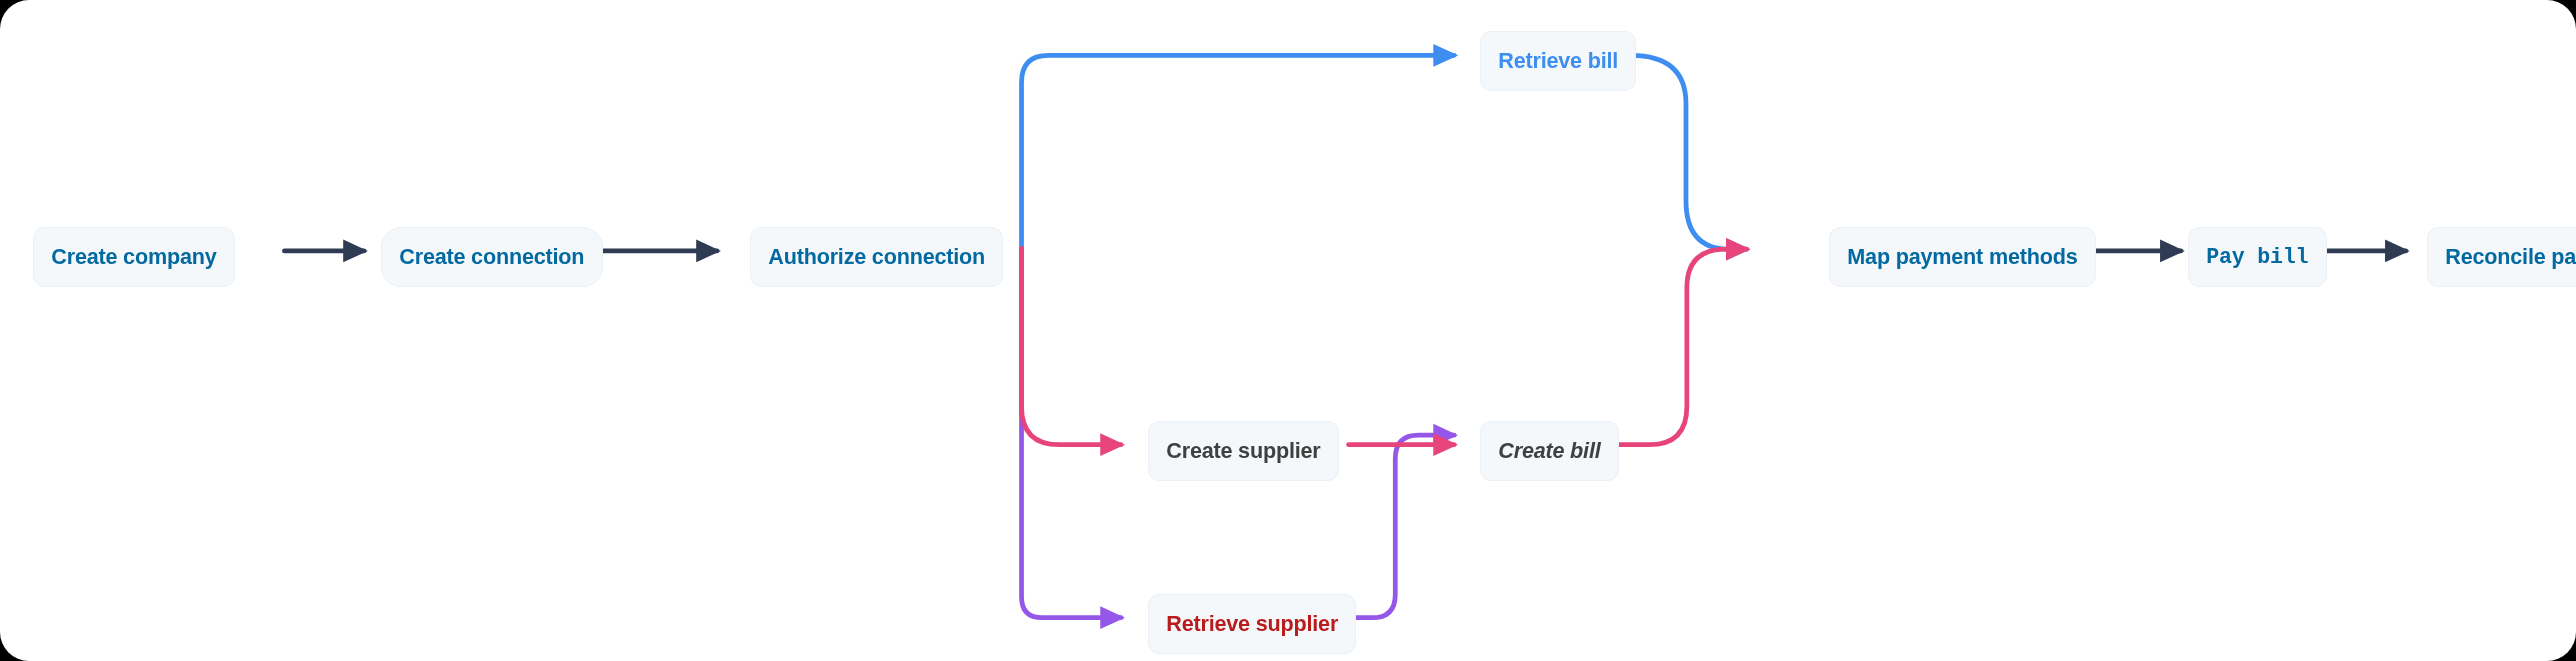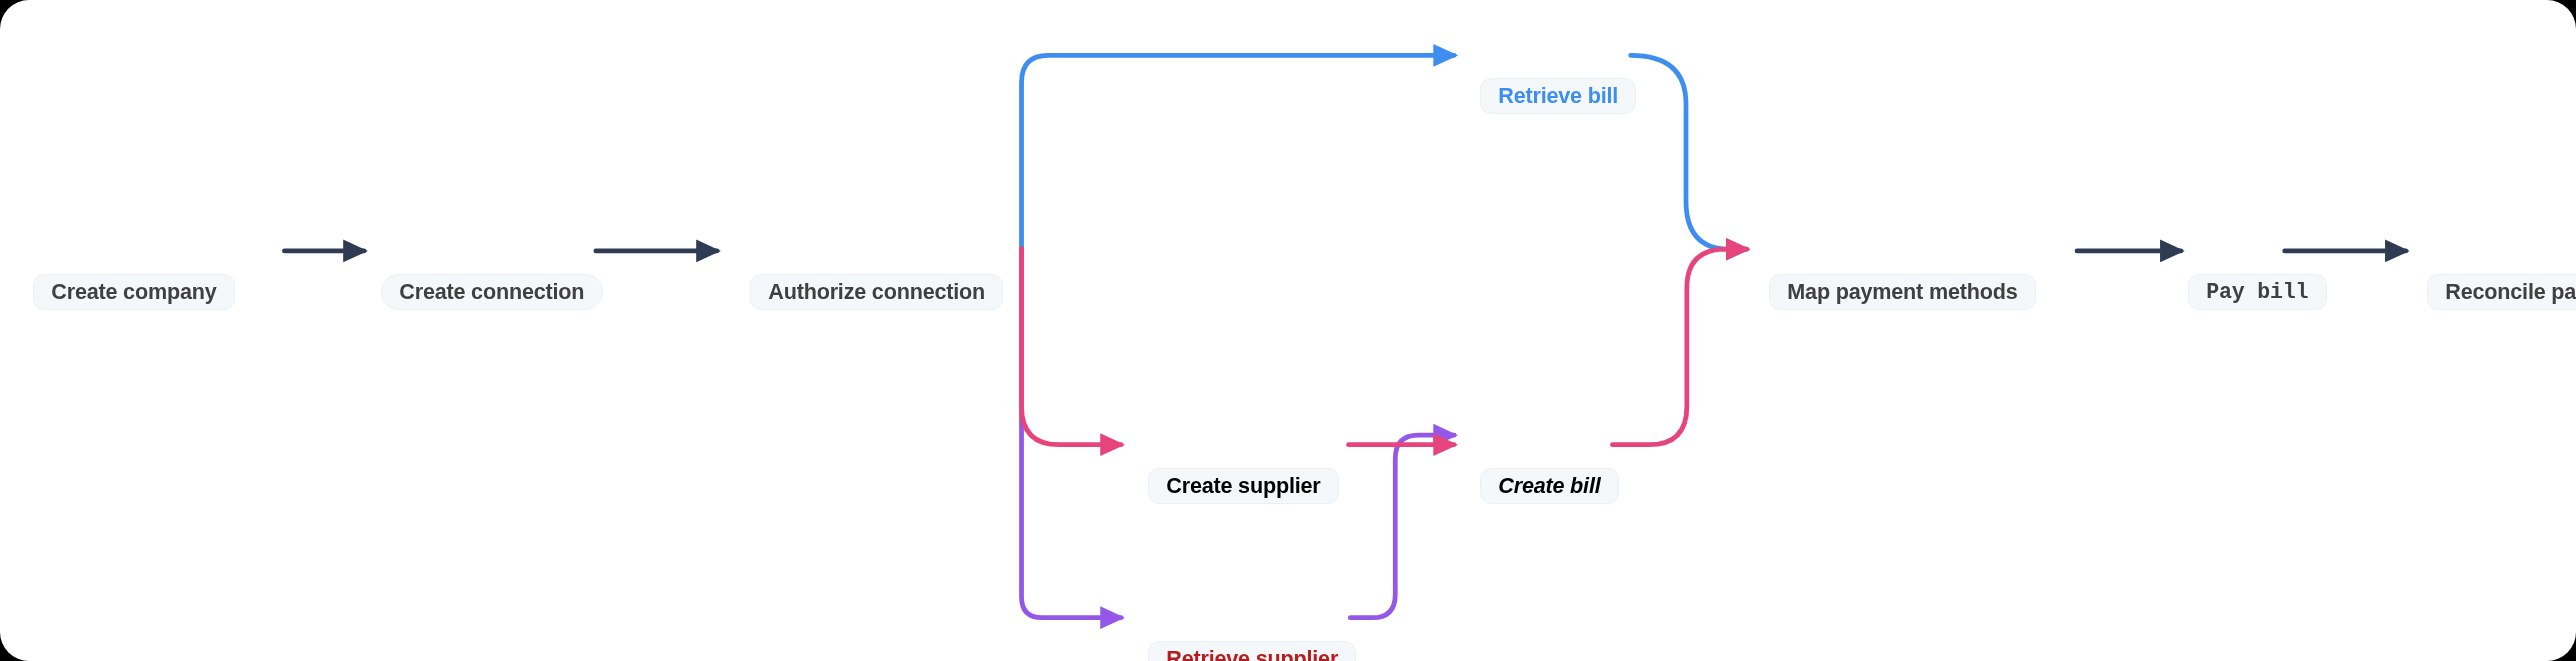--- a/index.html
+++ b/index.html
@@ -28,32 +28,31 @@
   }
   .node {
     position: absolute;
     box-sizing: border-box;
     display: flex;
     align-items: center;
     justify-content: center;
     background: #f4f8fb;
     border: 1.3px solid #eaf0f6;
     border-radius: 11.3px;
-    height: 36px;
+    height: 60px;
     white-space: nowrap;
     font-weight: 700;
     font-size: 21.6px;
     letter-spacing: -0.2px;
     padding: 0 17.3px;
-    margin-top: 47px;
   }
   .node-label { pointer-events: none; }
-  .n-default { color: #404040; }
+  .n-default { color: #0369a1; }
   .n-blue    { color: #3d8ef0; }
-  .n-pink    { color: #000000; }
+  .n-pink    { color: #404040; }
   .n-purple  { color: #b91c1c; }
 </style>
 </head>
 <body>
 
 <div id="canvas">
 
   <svg id="edge-layer" viewBox="0 0 2976 764" width="2576" height="661" xmlns="http://www.w3.org/2000/svg">
     <defs>
       <marker id="ah-default" viewBox="0 0 10 10" refX="8.4" refY="5" markerWidth="5.2" markerHeight="5.2" orient="auto-start-reverse">
@@ -117,21 +116,21 @@
   </div>
 
   <div class="node n-purple" style="left:1148px; top:594px;">
     <span class="node-label">Retrieve supplier</span>
   </div>
 
   <div class="node n-pink" style="left:1480px; top:421px;font-style:italic;">
     <span class="node-label">Create bill</span>
   </div>
 
-  <div class="node n-default" style="left:1769px; top:227px;">
+  <div class="node n-default" style="left:1829px; top:227px;">
     <span class="node-label">Map payment methods</span>
   </div>
 
   <div class="node n-default" style="left:2188px; top:227px;font-family:Liberation Mono, monospace;">
     <span class="node-label">Pay bill</span>
   </div>
 
   <div class="node n-default" style="left:2427px; top:227px;">
     <span class="node-label">Reconcile payments</span>
   </div>

